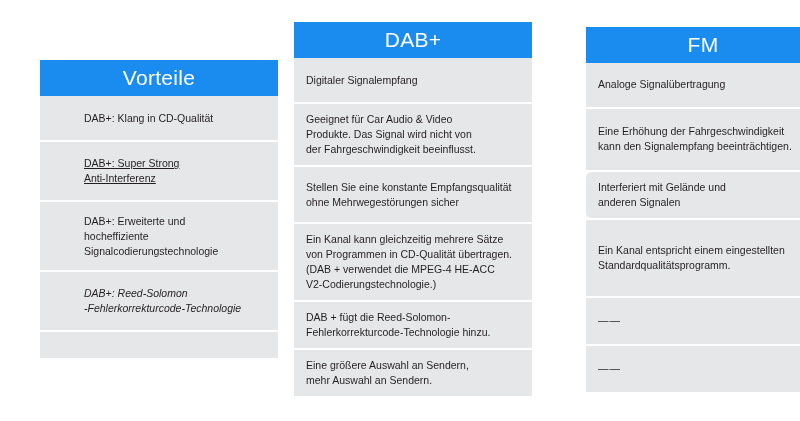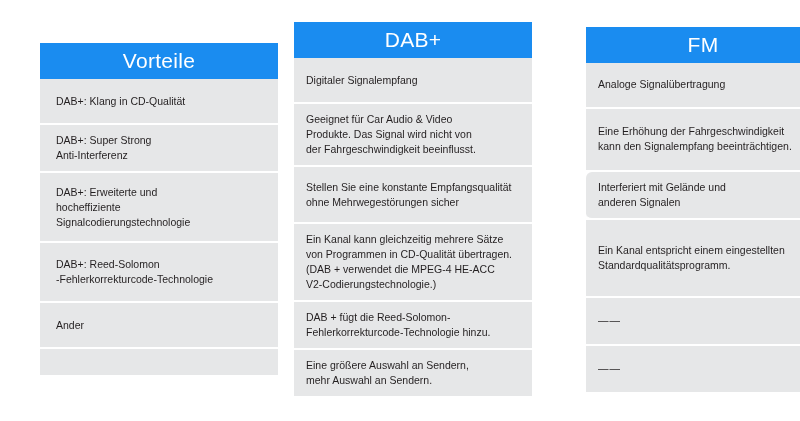--- a/index.html
+++ b/index.html
@@ -54,21 +54,21 @@
   .cell {
     background: #e6e7e8;
     color: #231f20;
     font-size: 10.5px;
     line-height: 15px;
     padding: 8px 12px;
     box-sizing: border-box;
     border-bottom: 2px solid #ffffff;
     white-space: pre-line;
   }
-  .col-advantages .cell { padding-left: 16px; }
+  .col-advantages .cell { padding-left: 44px; }
   .cell:last-child { border-bottom: none; }
   .cell.tall-2 { min-height: 46px; display: flex; align-items: center; }
   .cell.tall-3 { min-height: 58px; display: flex; align-items: center; }
   .cell.tall-4 { min-height: 70px; display: flex; align-items: center; }
 
   .dash {
     text-align: center;
     color: #231f20;
     letter-spacing: 1px;
   }
@@ -81,28 +81,27 @@
 </head>
 <body>
 
 <div class="board">
   <div class="columns">
 
     <div class="column col-advantages">
       <div class="col-header">Vorteile</div>
       <div class="col-body">
         <div class="cell tall-2" style="height: 46px;">DAB+: Klang in CD-Qualität</div>
-        <div class="cell tall-2" style="height: 48px;">DAB+: Super Strong
+        <div class="cell tall-2" style="height: 60px; text-decoration: underline;">DAB+: Super Strong
 Anti-Interferenz</div>
         <div class="cell tall-4" style="height: 66px;">DAB+: Erweiterte und
 hocheffiziente
 Signalcodierungstechnologie</div>
-        <div class="cell tall-2" style="height: 60px;">DAB+: Reed-Solomon
+        <div class="cell tall-2" style="height: 60px; font-style: italic;">DAB+: Reed-Solomon
 -Fehlerkorrekturcode-Technologie</div>
-        <div class="cell tall-2" style="height: 46px;">Ander</div>
         <div class="spacer-after"></div>
       </div>
     </div>
 
     <div class="column col-dab">
       <div class="col-header">DAB+</div>
       <div class="col-body">
         <div class="cell tall-2" style="height: 46px;">Digitaler Signalempfang</div>
         <div class="cell tall-3" style="height: 63px;">Geeignet für Car Audio &amp; Video
 Produkte. Das Signal wird nicht von

